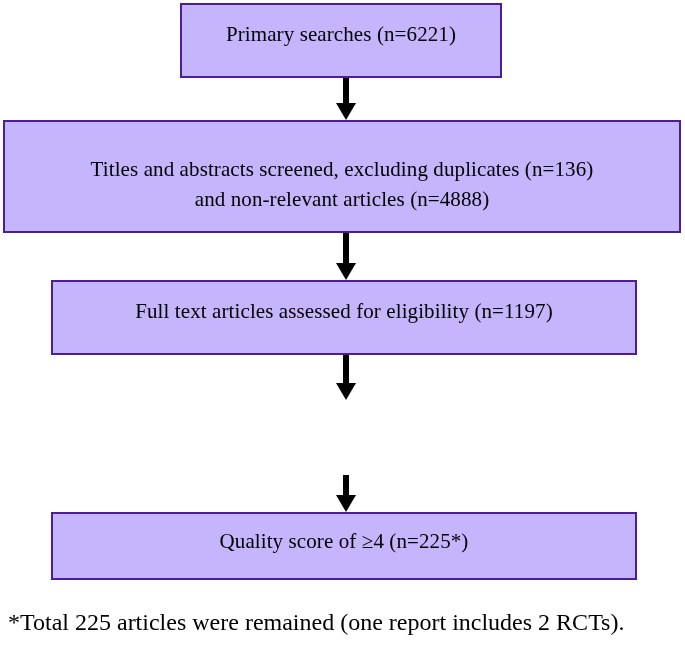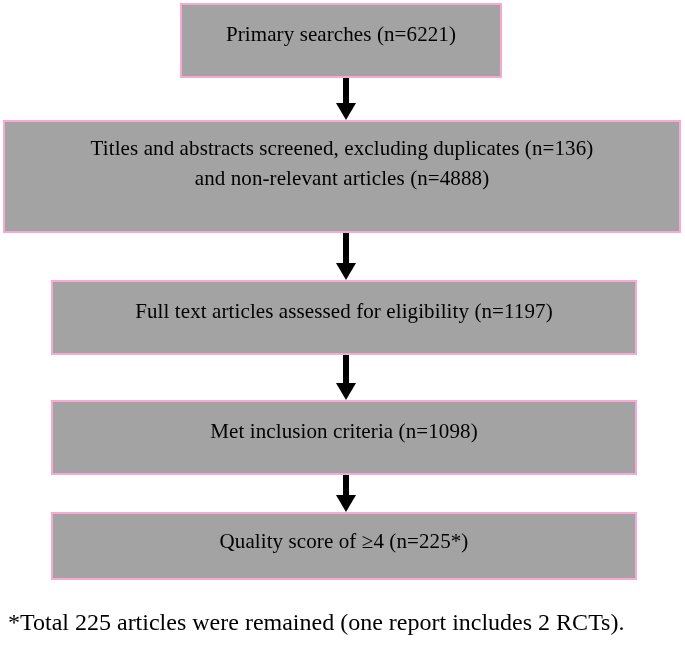--- a/index.html
+++ b/index.html
@@ -12,22 +12,22 @@
     width: 685px;
     height: 649px;
     background: #ffffff;
     font-family: "Liberation Serif", "DejaVu Serif", serif;
     color: #000000;
     overflow: hidden;
   }
   .node {
     position: absolute;
     box-sizing: border-box;
-    border: 2px solid #f9a8d4;
-    background: #a3a3a3;
+    border: 2px solid #4c1d95;
+    background: #c4b5fd;
     display: flex;
     flex-direction: column;
     align-items: center;
     justify-content: flex-start;
     text-align: center;
   }
   .node-text {
     display: block;
     width: 100%;
     font-size: 21px;
@@ -38,21 +38,21 @@
 
   
   #box-primary-searches {
     left: 180px;  top: 3px;
     width: 322px; height: 75px;
     padding-top: 14px;
   }
   #box-titles-abstracts {
     left: 3px;    top: 120px;
     width: 678px; height: 113px;
-    padding-top: 11px;
+    padding-top: 32px;
   }
   #box-full-text {
     left: 51px;   top: 280px;
     width: 586px; height: 75px;
     padding-top: 14px;
   }
   #box-met-inclusion {
     left: 51px;   top: 400px;
     width: 586px; height: 75px;
     padding-top: 14px;
@@ -138,23 +138,20 @@
 
   <div class="node" id="box-full-text">
     <span class="node-text">Full text articles assessed for eligibility (n=1197)</span>
   </div>
 
   <div class="arrow" id="arrow-3">
     <div class="shaft"></div>
     <div class="head"></div>
   </div>
 
-  <div class="node" id="box-met-inclusion">
-    <span class="node-text">Met inclusion criteria (n=1098)</span>
-  </div>
 
   <div class="arrow" id="arrow-4">
     <div class="shaft"></div>
     <div class="head"></div>
   </div>
 
   <div class="node" id="box-quality-score">
     <span class="node-text">Quality score of ≥4 (n=225*)</span>
   </div>
 

